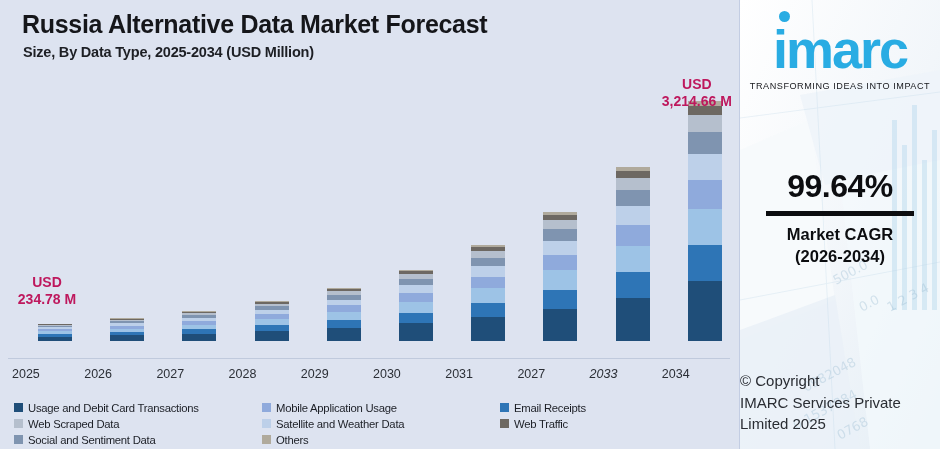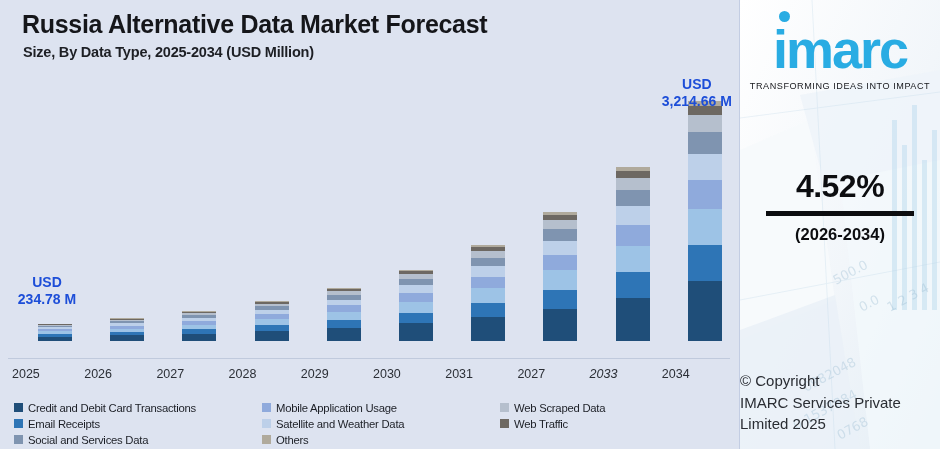--- a/index.html
+++ b/index.html
@@ -48,21 +48,21 @@
   .bar-label {
     position:absolute;
     width:70px; 
     font-size:12.5px; color:#2b2f36; font-weight:normal;
     top:367px;
   }
 
   .value-label {
     position:absolute;
     width:110px; text-align:center;
-    font-size:14px; font-weight:bold; color:#1d4ed8;
+    font-size:14px; font-weight:bold; color:#be185d;
     line-height:1.18;
   }
 
   
   .legend {
     position:absolute; left:14px; top:400px;
     width:716px; height:46px;
     display:grid;
     grid-template-columns:248px 238px 230px;
     grid-template-rows:15px 15px 15px;
@@ -245,45 +245,45 @@
         </div>
         <div class="value-label" style="left: 641.8px; top: 76px;">
           <div>USD</div>
           <div>3,214.66 M</div>
         </div>
       </div>
 
     <div class="legend" id="legend">
         <div class="legend-item">
           <span class="legend-swatch" style="background: rgb(31, 78, 121);"></span>
-          <span class="legend-text">Credit and Debit Card Transactions</span>
+          <span class="legend-text">Usage and Debit Card Transactions</span>
         </div>
         <div class="legend-item">
           <span class="legend-swatch" style="background: rgb(143, 170, 220);"></span>
           <span class="legend-text">Mobile Application Usage</span>
         </div>
         <div class="legend-item">
+          <span class="legend-swatch" style="background: rgb(46, 117, 182);"></span>
+          <span class="legend-text">Email Receipts</span>
+        </div>
+        <div class="legend-item">
           <span class="legend-swatch" style="background: rgb(181, 191, 205);"></span>
           <span class="legend-text">Web Scraped Data</span>
         </div>
         <div class="legend-item">
-          <span class="legend-swatch" style="background: rgb(46, 117, 182);"></span>
-          <span class="legend-text">Email Receipts</span>
-        </div>
-        <div class="legend-item">
           <span class="legend-swatch" style="background: rgb(189, 208, 233);"></span>
           <span class="legend-text">Satellite and Weather Data</span>
         </div>
         <div class="legend-item">
           <span class="legend-swatch" style="background: rgb(109, 104, 98);"></span>
           <span class="legend-text">Web Traffic</span>
         </div>
         <div class="legend-item">
           <span class="legend-swatch" style="background: rgb(127, 148, 176);"></span>
-          <span class="legend-text">Social and Services Data</span>
+          <span class="legend-text">Social and Sentiment Data</span>
         </div>
         <div class="legend-item">
           <span class="legend-swatch" style="background: rgb(176, 170, 156);"></span>
           <span class="legend-text">Others</span>
         </div>
       </div>
   </div>
 
   <div class="brand-panel">
     <svg class="brand-bg" viewBox="0 0 200 449" preserveAspectRatio="none">
@@ -323,22 +323,23 @@
 
     <div class="logo-wrap">
       <div class="logo-mark">
         <span class="logo-dot"></span>
         <span>imarc</span>
       </div>
       <div class="logo-tag">TRANSFORMING IDEAS INTO IMPACT</div>
     </div>
 
     <div class="cagr-block">
-      <div class="cagr-value">4.52%</div>
+      <div class="cagr-value">99.64%</div>
       <div class="cagr-rule"></div>
+      <div class="cagr-cap">Market CAGR</div>
       <div class="cagr-cap">(2026-2034)</div>
     </div>
 
     <div class="copyright">
       <div>© Copyright</div>
       <div>IMARC Services Private Limited 2025</div>
     </div>
   </div>
 </div>
 

